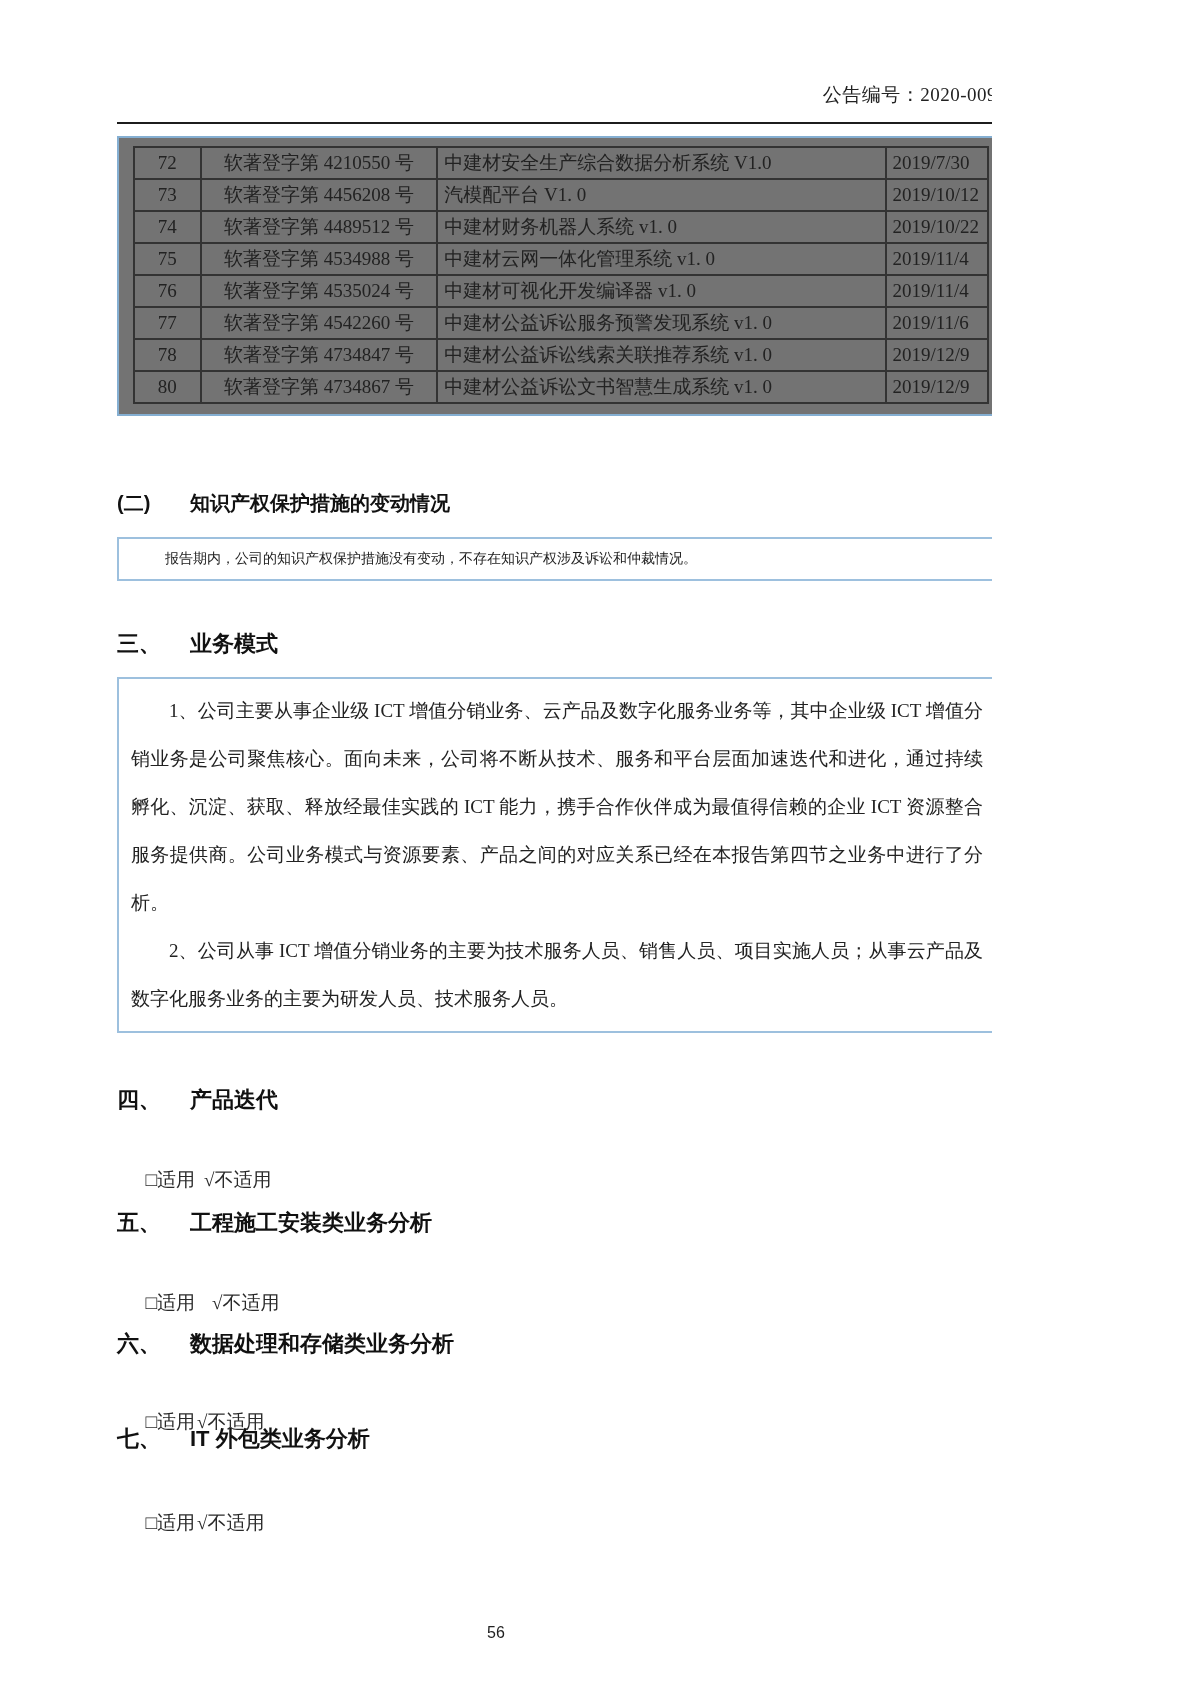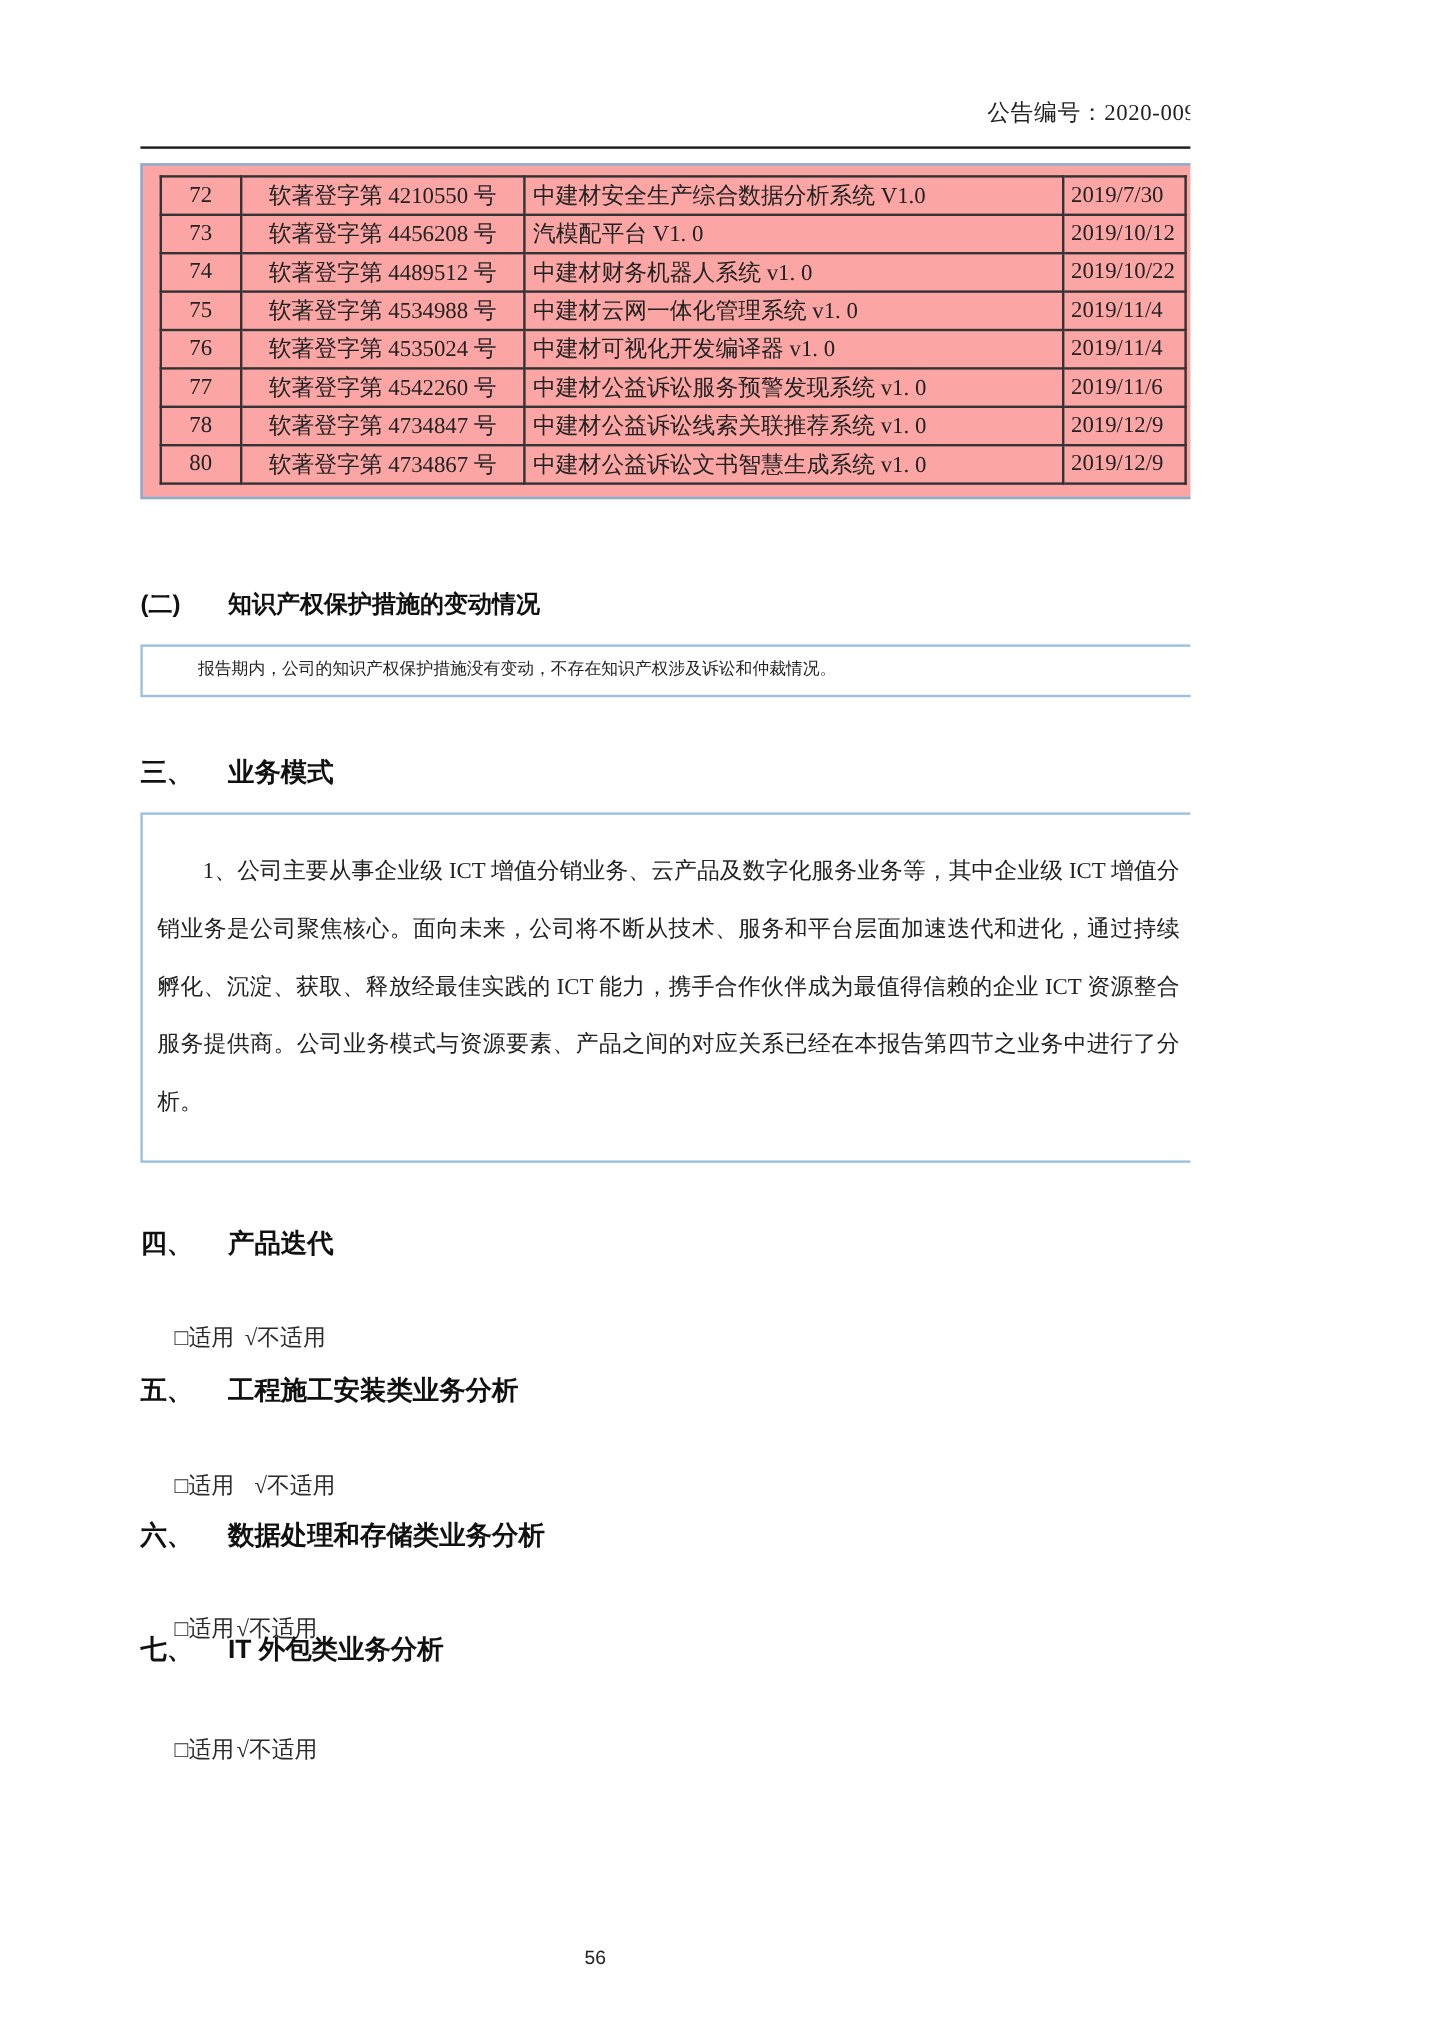--- a/index.html
+++ b/index.html
@@ -17,21 +17,21 @@
   }
   .doc-number{
     text-align:right;font-size:19px;height:26px;line-height:26px;
     letter-spacing:.5px;color:#222;
   }
   .header-rule{margin-top:14px;border-top:2px solid #1c1c1c;height:0;}
   .table-wrap{
     margin-top:12px;
     border:2px solid #85afd2;
     padding:8px 6px 10px 14px;
-    background:#fca5a5;
+    background:#737373;
   }
   table.copyright{width:100%;border-collapse:collapse;font-size:19px;color:#222;}
   table.copyright td{
     border:2px solid #333333;
     height:25px;padding:2px 6px;
     white-space:nowrap;overflow:hidden;
   }
   td.col-no{width:7.8%;text-align:center;}
   td.col-reg{width:27.7%;text-align:center;}
   td.col-name{width:52.5%;text-align:left;padding-left:12px;}
@@ -52,21 +52,21 @@
   .blue-box{
     border:2px solid #9dc0de;background:#fff;
   }
   .box-ip{
     margin-top:20px;
     padding:7px 10px 7px 46px;
     font-size:14px;line-height:26px;color:#222;
   }
   .box-bm{
     margin-top:18px;
-    padding:24px 12px;
+    padding:8px 12px;
   }
   .box-bm p{
     margin:0;font-size:19px;line-height:48px;color:#222;
     text-indent:38px;text-align:justify;
   }
   .app-line{
     margin-top:24px;font-size:19px;height:27px;line-height:27px;
     color:#2a2a2a;white-space:pre;
   }
   .app-line .glyph{display:inline-block;}
@@ -157,20 +157,21 @@
       <span>报告期内，公司的知识产权保护措施没有变动，不存在知识产权涉及诉讼和仲裁情况。</span>
     </div>
 
     <div class="sec-head big m3">
       <span class="sec-num">三、</span>
       <span>业务模式</span>
     </div>
 
     <div class="blue-box box-bm">
       <p>1、公司主要从事企业级 ICT 增值分销业务、云产品及数字化服务业务等，其中企业级 ICT 增值分销业务是公司聚焦核心。面向未来，公司将不断从技术、服务和平台层面加速迭代和进化，通过持续孵化、沉淀、获取、释放经最佳实践的 ICT 能力，携手合作伙伴成为最值得信赖的企业 ICT 资源整合服务提供商。公司业务模式与资源要素、产品之间的对应关系已经在本报告第四节之业务中进行了分析。</p>
+      <p>2、公司从事 ICT 增值分销业务的主要为技术服务人员、销售人员、项目实施人员；从事云产品及数字化服务业务的主要为研发人员、技术服务人员。</p>
     </div>
 
     <div class="sec-head big m4">
       <span class="sec-num">四、</span>
       <span>产品迭代</span>
     </div>
     <div class="app-line app-m1">
       <span class="glyph">□</span><span>适用</span><span class="glyph gap-sm">√</span><span>不适用</span>
     </div>
 

